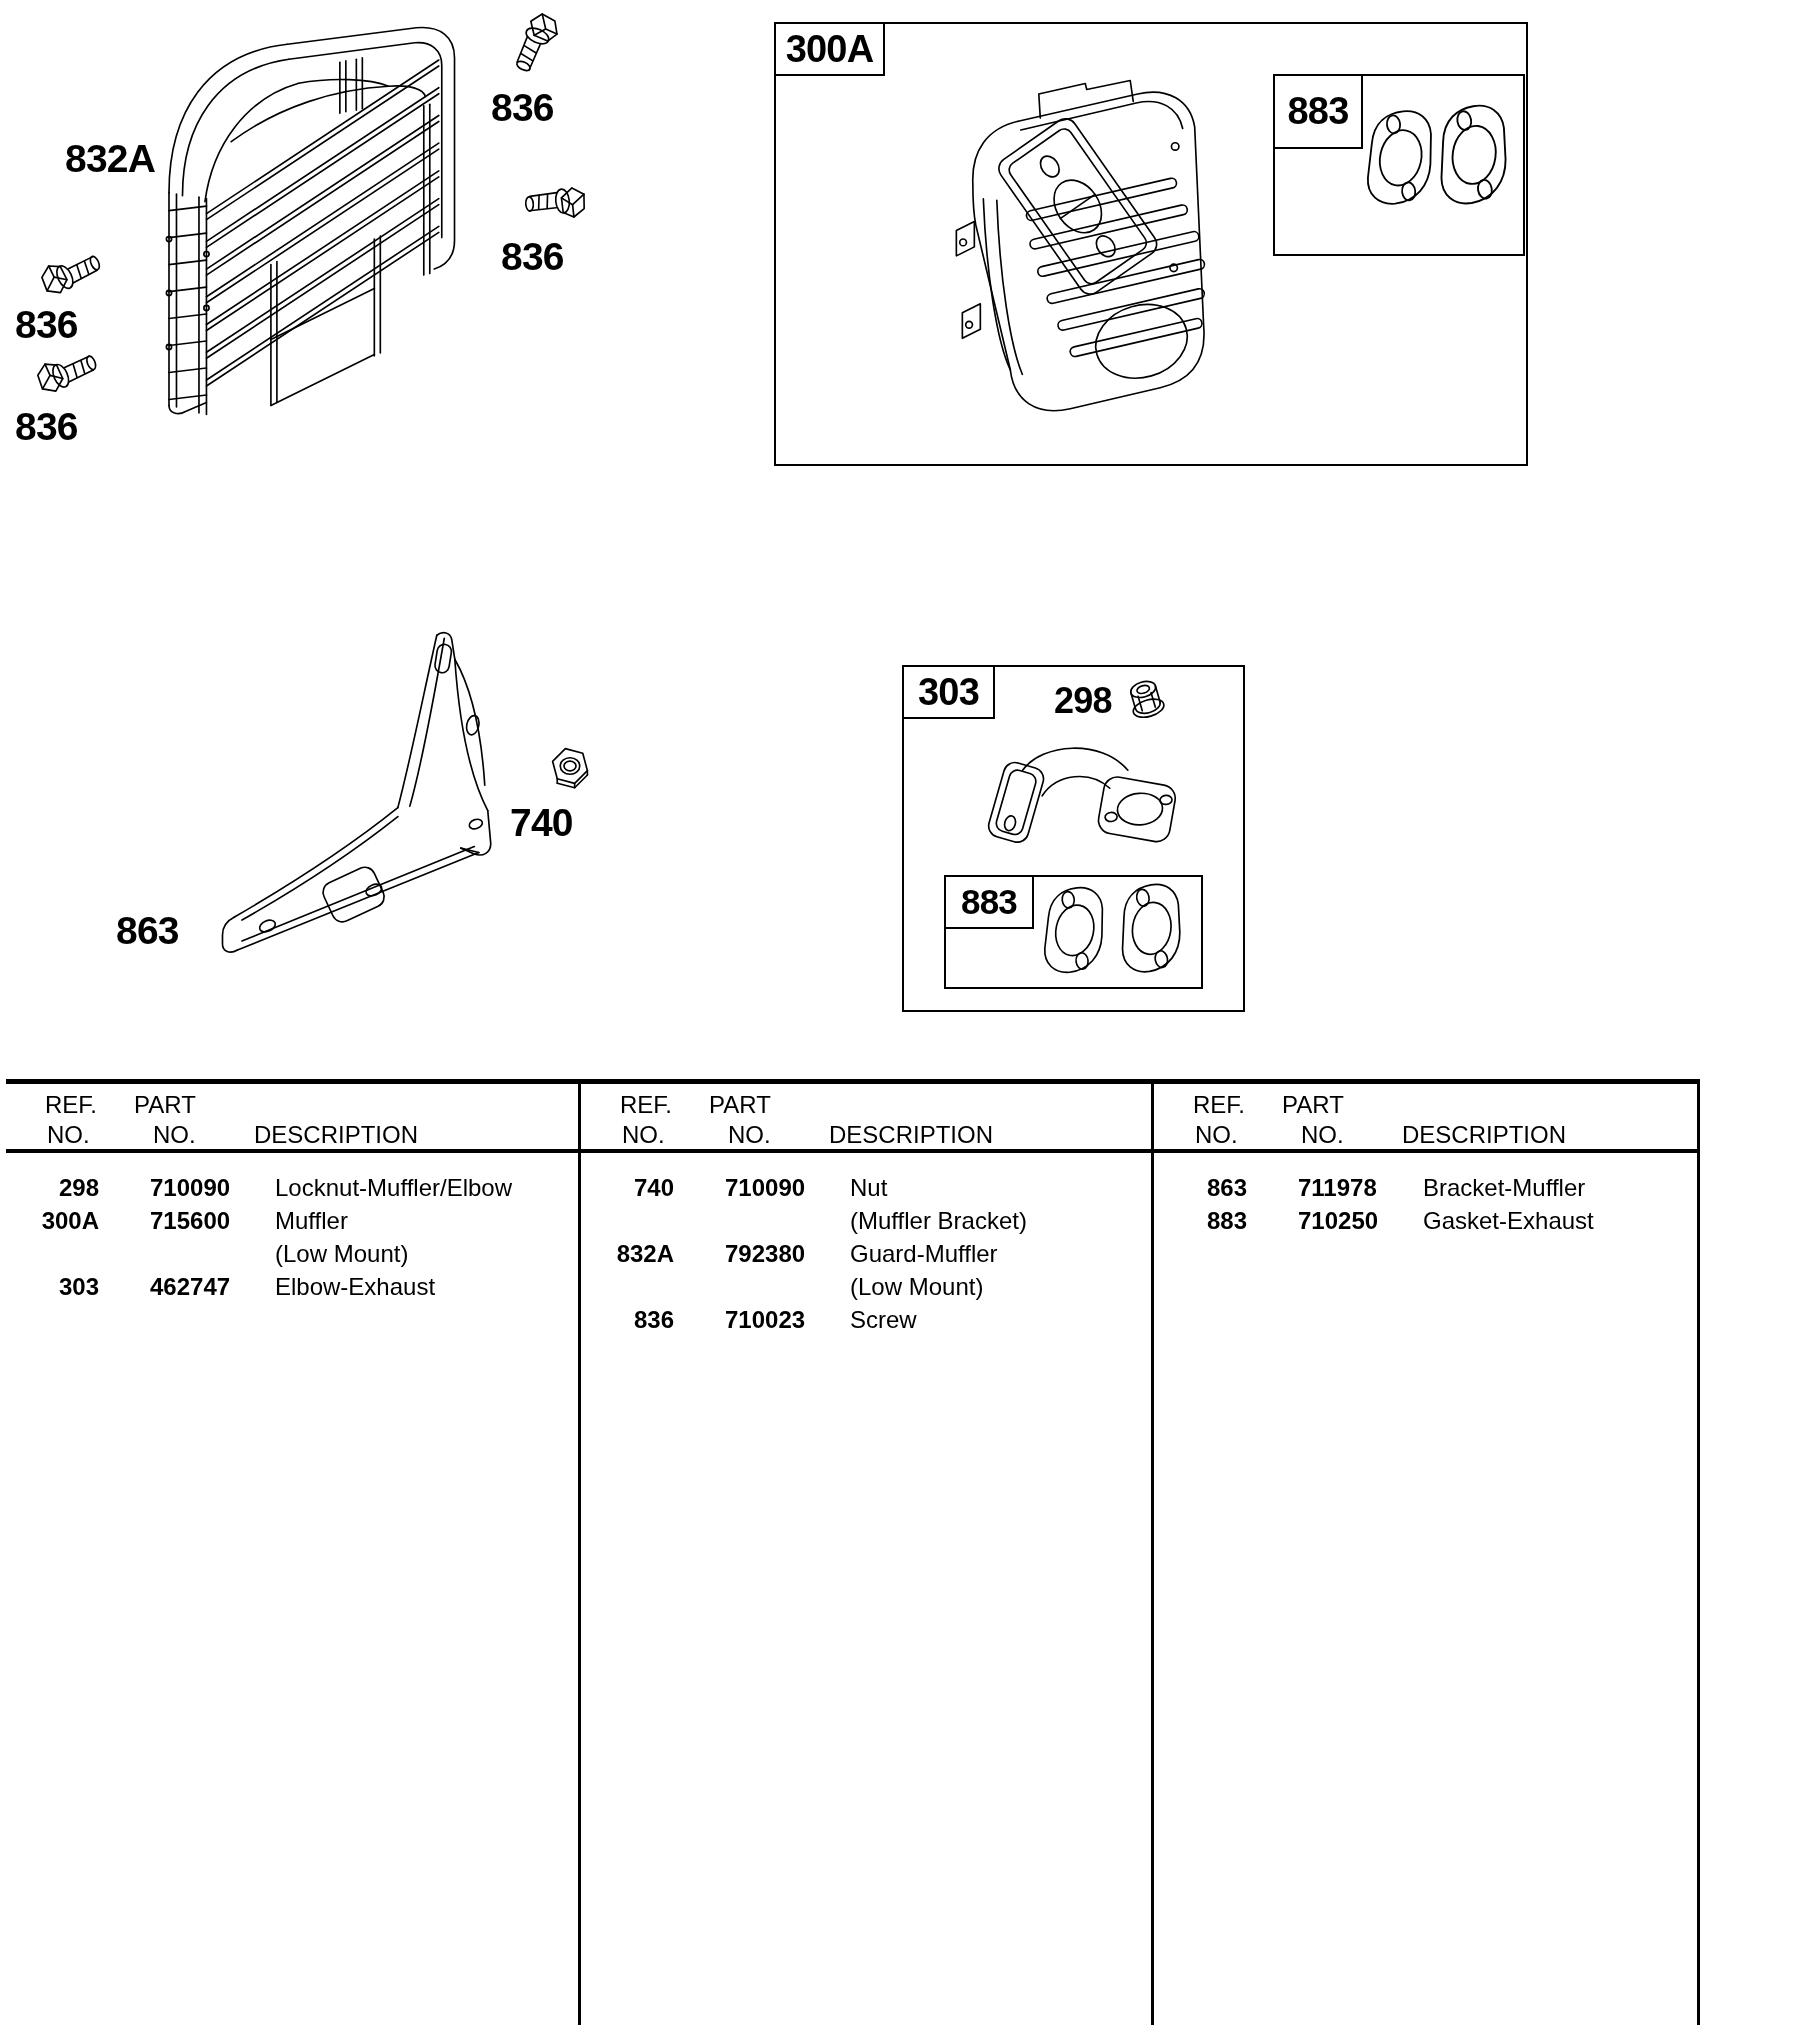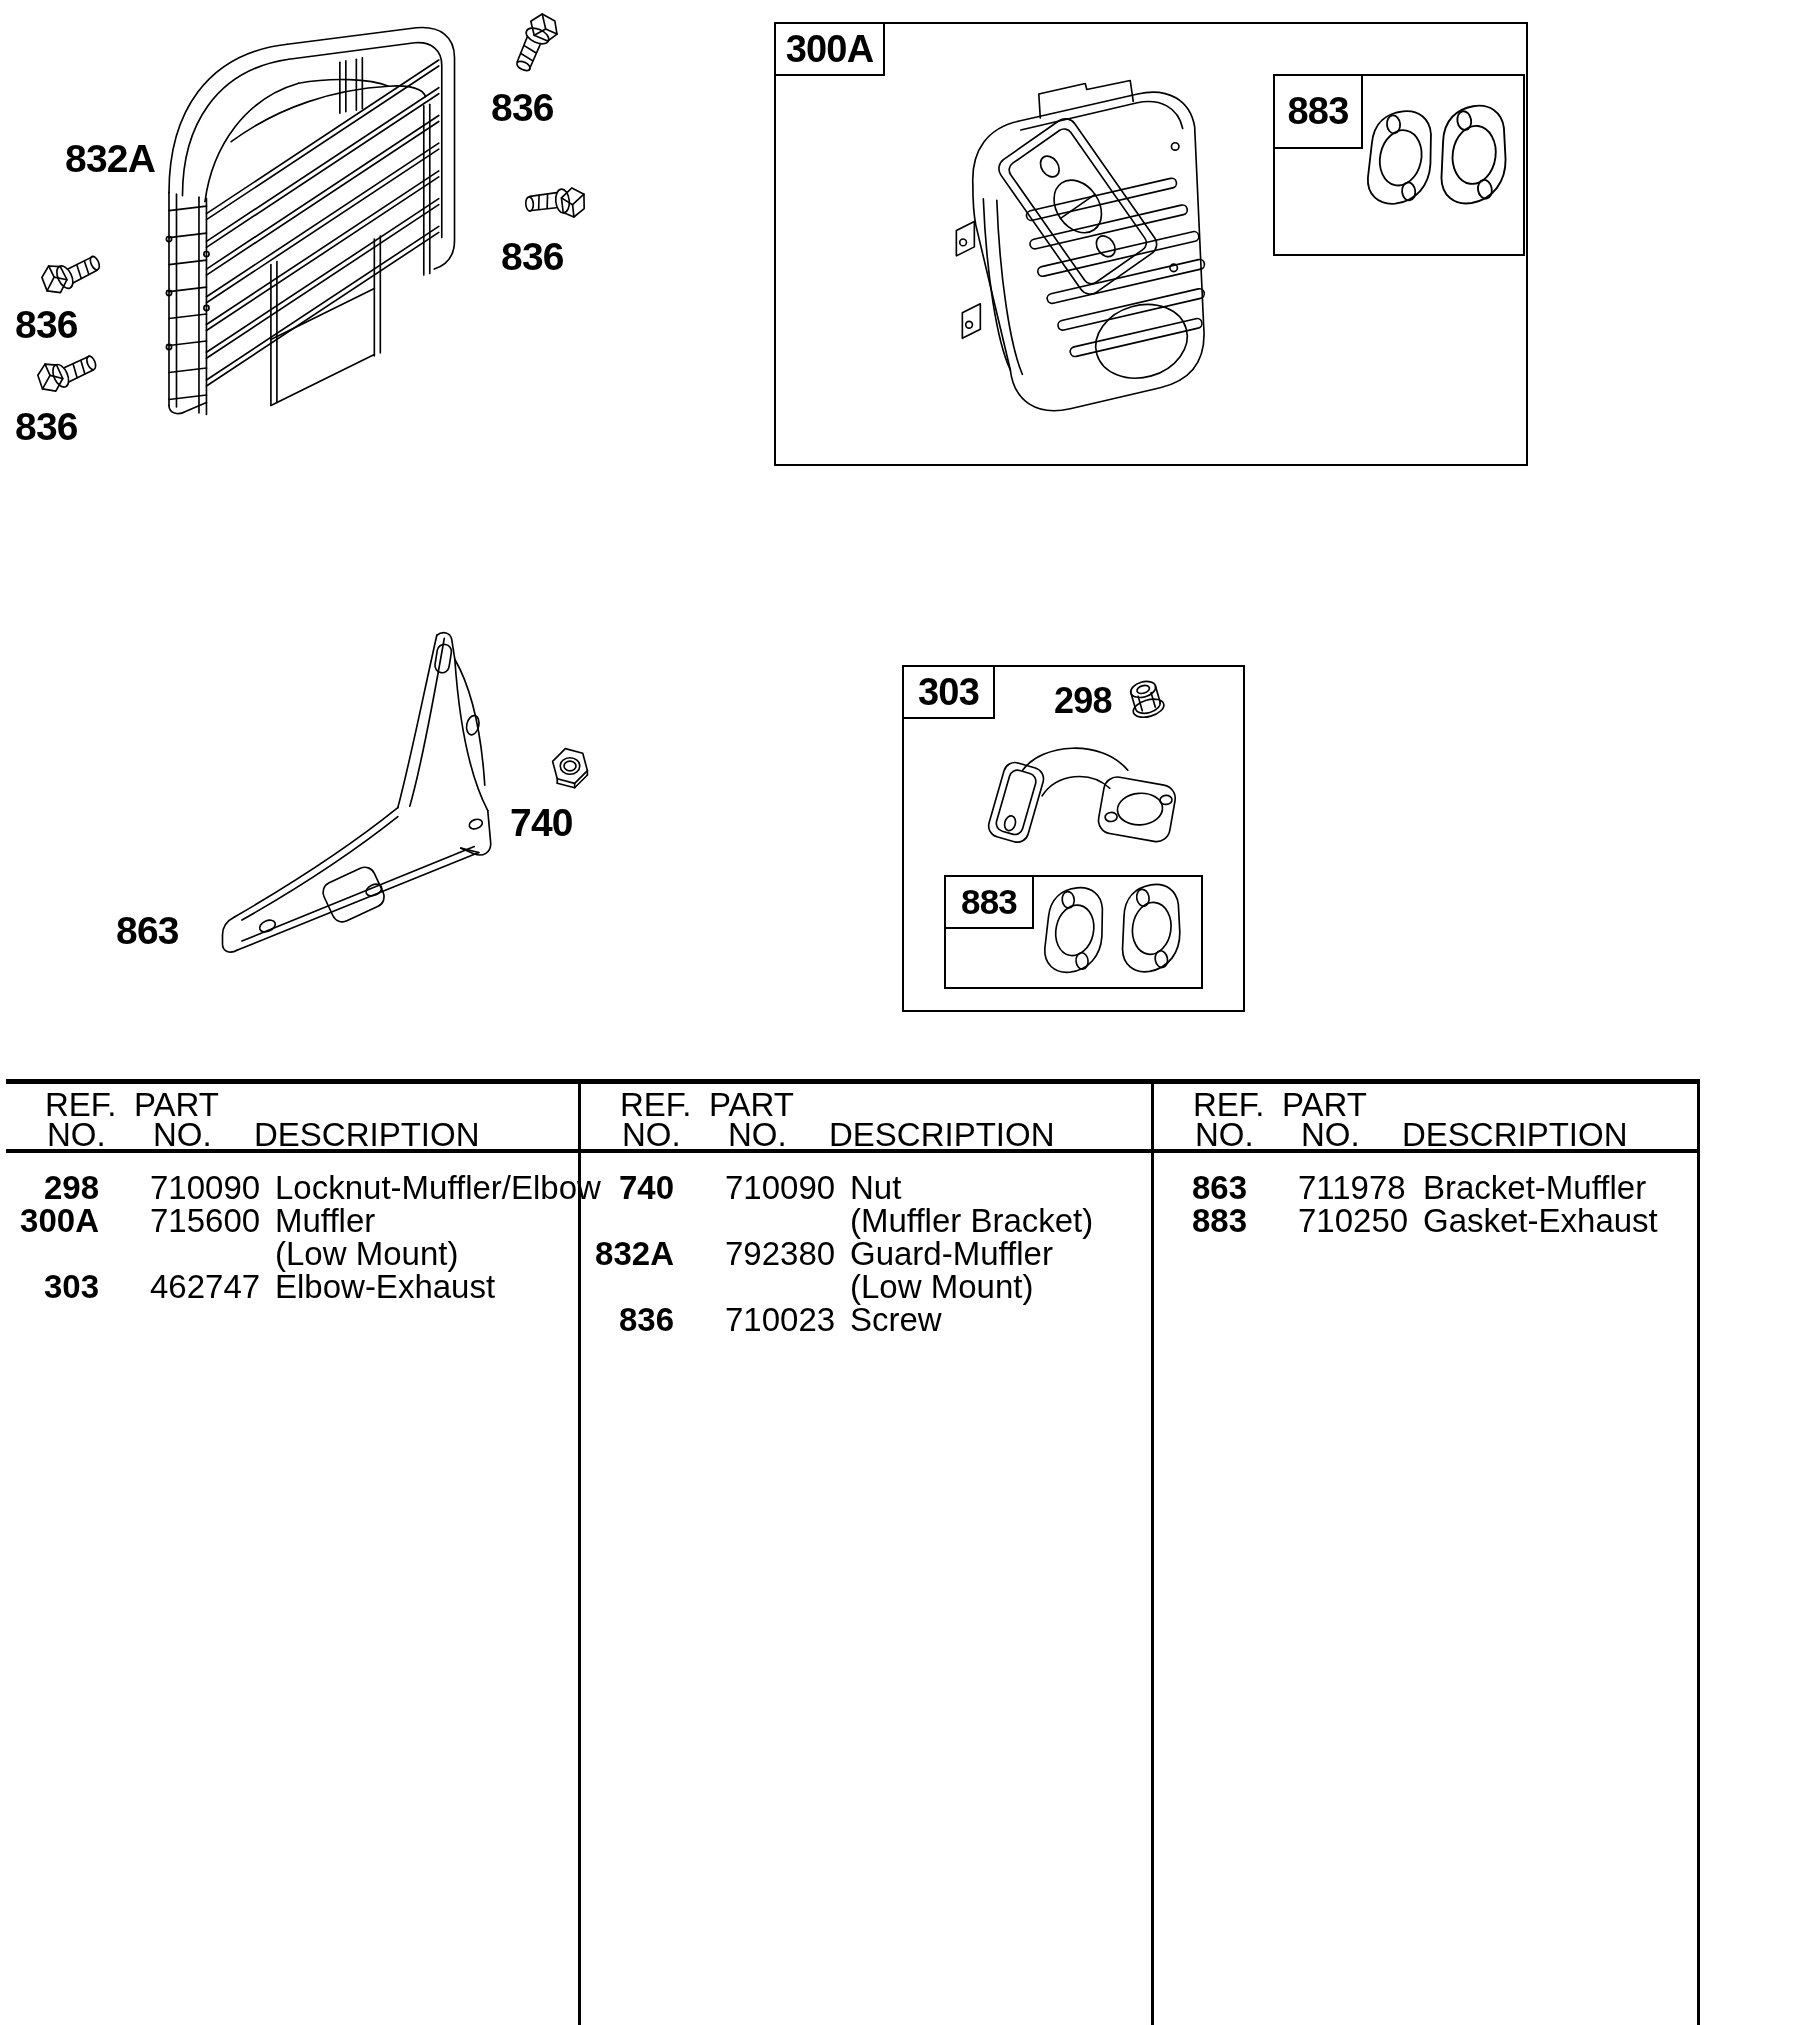--- a/index.html
+++ b/index.html
@@ -9,26 +9,26 @@
   svg *{stroke:#000;stroke-width:2.2;fill:none;stroke-linecap:round;stroke-linejoin:round;}
   .callout{position:absolute;font-weight:bold;font-size:39px;letter-spacing:-0.8px;white-space:nowrap;}
   .callout.small{font-size:36px;}
   .pbox{position:absolute;border:2.3px solid #000;background:transparent;}
   .cornerlabel{position:absolute;left:0;top:0;border-right:2.3px solid #000;border-bottom:2.3px solid #000;
                display:flex;align-items:center;justify-content:center;
                font-weight:bold;font-size:38px;letter-spacing:-0.8px;background:#fff;}
   
   .hline{position:absolute;background:#000;}
   .vline{position:absolute;background:#000;}
-  .tgroup{position:absolute;top:1079px;height:947px;font-size:33px;}
+  .tgroup{position:absolute;top:1079px;height:947px;font-size:24px;}
   .thdr{position:absolute;line-height:30px;white-space:nowrap;}
   .trows{position:absolute;left:0;top:92px;right:0;}
   .tline{position:relative;height:33px;line-height:33px;white-space:nowrap;}
   .tref{position:absolute;left:0;width:93px;text-align:right;font-weight:bold;}
-  .tpart{position:absolute;left:144px;font-weight:normal;}
+  .tpart{position:absolute;left:144px;font-weight:bold;}
   .tdesc{position:absolute;left:269px;}
   .href1{left:39px;top:10.5px;} .href2{left:41px;top:41px;}
   .hpart1{left:128px;top:10.5px;} .hpart2{left:147px;top:41px;}
   .hdesc{left:248px;top:41px;}
 </style>
 </head>
 <body>
 
 <div id="canvas">
 

